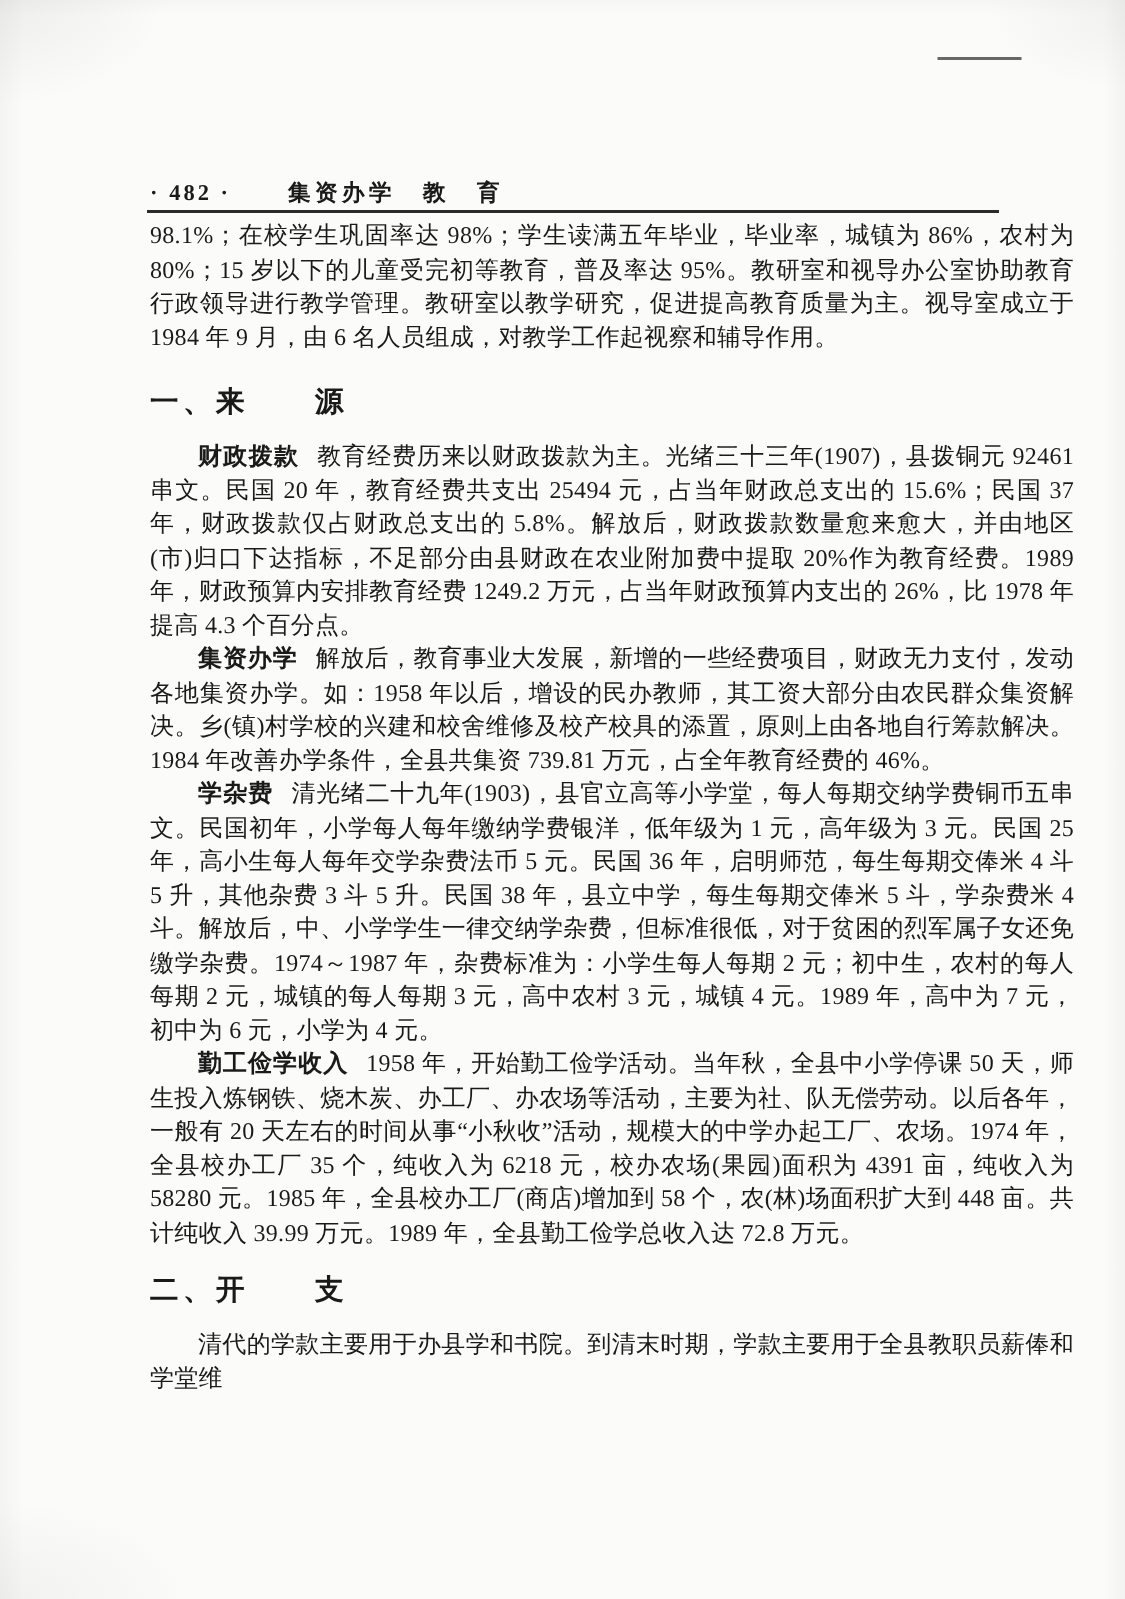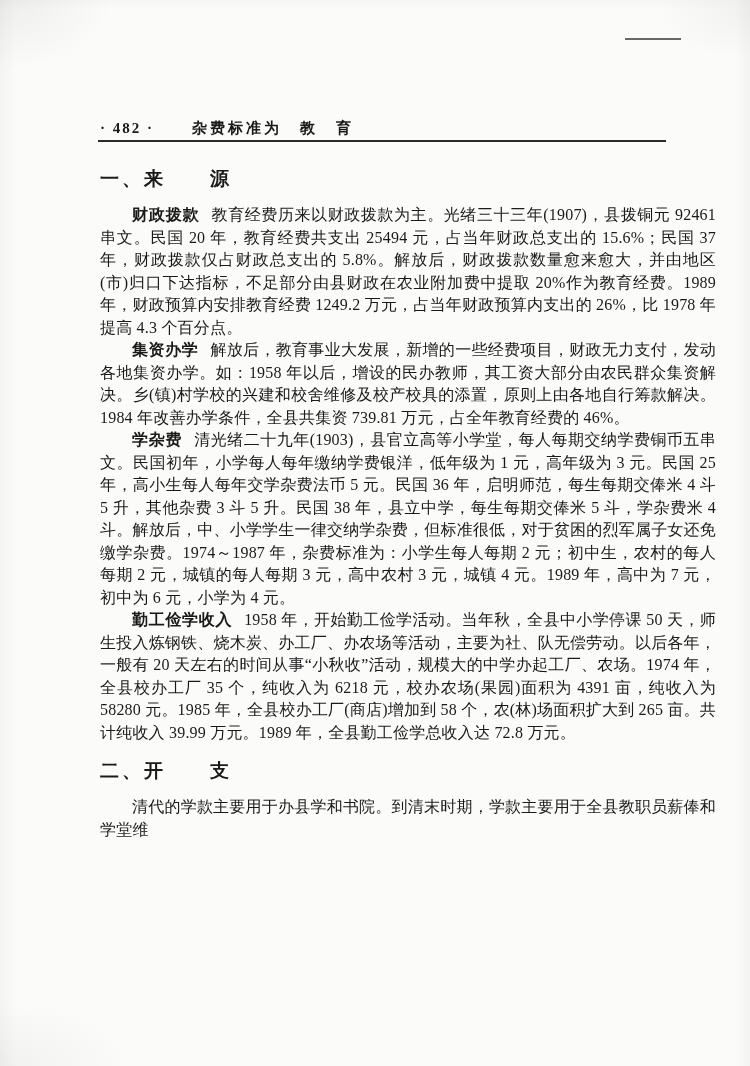--- a/index.html
+++ b/index.html
@@ -106,46 +106,47 @@
 </style>
 </head>
 <body>
 
 <div class="page">
 
   <div class="corner-mark"></div>
 
   <header class="page-header">
     <span class="page-num">· 482 ·</span>
-    <span class="part-title">杂费标准为　教　育</span>
+    <span class="part-title">集资办学　教　育</span>
   </header>
 
   <div class="header-rule"></div>
 
   <main class="content">
 
+    <p class="para no-indent">98.1%；在校学生巩固率达 98%；学生读满五年毕业，毕业率，城镇为 86%，农村为 80%；15 岁以下的儿童受完初等教育，普及率达 95%。教研室和视导办公室协助教育行政领导进行教学管理。教研室以教学研究，促进提高教育质量为主。视导室成立于 1984 年 9 月，由 6 名人员组成，对教学工作起视察和辅导作用。</p>
 
 
     <h2 class="subsection-title">一、来　　源</h2>
 
 
     <p class="para">
       <span class="lead">财政拨款</span><span>教育经费历来以财政拨款为主。光绪三十三年(1907)，县拨铜元 92461 串文。民国 20 年，教育经费共支出 25494 元，占当年财政总支出的 15.6%；民国 37 年，财政拨款仅占财政总支出的 5.8%。解放后，财政拨款数量愈来愈大，并由地区(市)归口下达指标，不足部分由县财政在农业附加费中提取 20%作为教育经费。1989 年，财政预算内安排教育经费 1249.2 万元，占当年财政预算内支出的 26%，比 1978 年提高 4.3 个百分点。</span>
     </p>
 
     <p class="para">
       <span class="lead">集资办学</span><span>解放后，教育事业大发展，新增的一些经费项目，财政无力支付，发动各地集资办学。如：1958 年以后，增设的民办教师，其工资大部分由农民群众集资解决。乡(镇)村学校的兴建和校舍维修及校产校具的添置，原则上由各地自行筹款解决。1984 年改善办学条件，全县共集资 739.81 万元，占全年教育经费的 46%。</span>
     </p>
 
     <p class="para">
       <span class="lead">学杂费</span><span>清光绪二十九年(1903)，县官立高等小学堂，每人每期交纳学费铜币五串文。民国初年，小学每人每年缴纳学费银洋，低年级为 1 元，高年级为 3 元。民国 25 年，高小生每人每年交学杂费法币 5 元。民国 36 年，启明师范，每生每期交俸米 4 斗 5 升，其他杂费 3 斗 5 升。民国 38 年，县立中学，每生每期交俸米 5 斗，学杂费米 4 斗。解放后，中、小学学生一律交纳学杂费，但标准很低，对于贫困的烈军属子女还免缴学杂费。1974～1987 年，杂费标准为：小学生每人每期 2 元；初中生，农村的每人每期 2 元，城镇的每人每期 3 元，高中农村 3 元，城镇 4 元。1989 年，高中为 7 元，初中为 6 元，小学为 4 元。</span>
     </p>
 
     <p class="para">
-      <span class="lead">勤工俭学收入</span><span>1958 年，开始勤工俭学活动。当年秋，全县中小学停课 50 天，师生投入炼钢铁、烧木炭、办工厂、办农场等活动，主要为社、队无偿劳动。以后各年，一般有 20 天左右的时间从事“小秋收”活动，规模大的中学办起工厂、农场。1974 年，全县校办工厂 35 个，纯收入为 6218 元，校办农场(果园)面积为 4391 亩，纯收入为 58280 元。1985 年，全县校办工厂(商店)增加到 58 个，农(林)场面积扩大到 265 亩。共计纯收入 39.99 万元。1989 年，全县勤工俭学总收入达 72.8 万元。</span>
+      <span class="lead">勤工俭学收入</span><span>1958 年，开始勤工俭学活动。当年秋，全县中小学停课 50 天，师生投入炼钢铁、烧木炭、办工厂、办农场等活动，主要为社、队无偿劳动。以后各年，一般有 20 天左右的时间从事“小秋收”活动，规模大的中学办起工厂、农场。1974 年，全县校办工厂 35 个，纯收入为 6218 元，校办农场(果园)面积为 4391 亩，纯收入为 58280 元。1985 年，全县校办工厂(商店)增加到 58 个，农(林)场面积扩大到 448 亩。共计纯收入 39.99 万元。1989 年，全县勤工俭学总收入达 72.8 万元。</span>
     </p>
 
     <h2 class="subsection-title second">二、开　　支</h2>
 
     <p class="para">清代的学款主要用于办县学和书院。到清末时期，学款主要用于全县教职员薪俸和学堂维</p>
 
   </main>
 
 </div>
 

